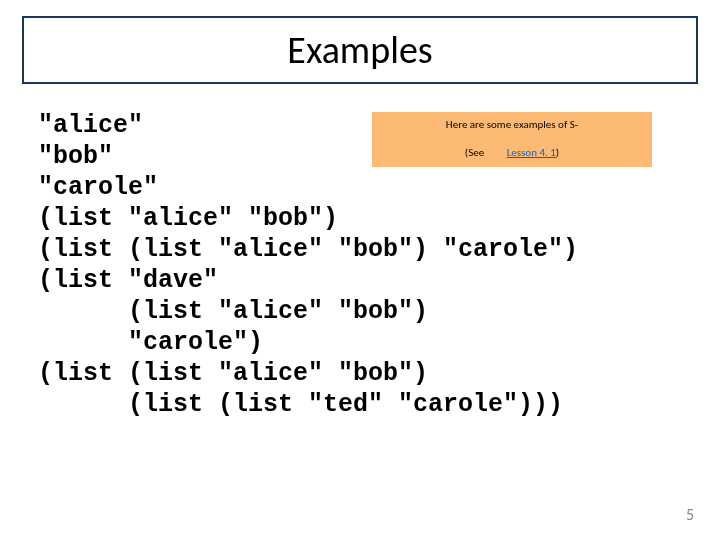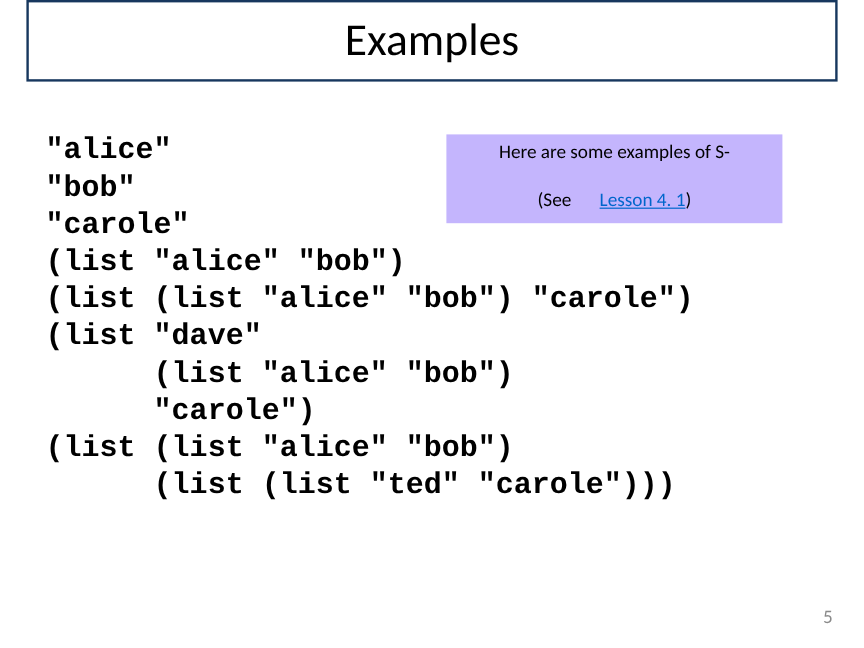--- a/index.html
+++ b/index.html
@@ -6,21 +6,21 @@
   body {
     width: 720px;
     height: 540px;
     background: #ffffff;
     font-family: Calibri, Arial, sans-serif;
     position: relative;
     overflow: hidden;
   }
   .title-box {
     position: absolute;
-    top: 0;
+    top: 16px;
     left: 22px;
     right: 22px;
     height: 68px;
     border: 2px solid #17375e;
     display: flex;
     align-items: center;
     justify-content: center;
   }
   .title-text {
     font-size: 38px;
@@ -39,24 +39,24 @@
     font-weight: bold;
     color: #000;
     white-space: pre;
     line-height: 1.24;
   }
   .callout {
     position: absolute;
     top: 112px;
     right: 68px;
     width: 280px;
-    background: #c4b5fd;
+    background: #fdba74;
     padding: 6px 10px 8px 10px;
     text-align: center;
-    font-size: 16px;
+    font-size: 11px;
     color: #000;
     line-height: 1.25;
   }
   .callout .link {
     color: #0066cc;
     text-decoration: underline;
     margin-left: 20px;
   }
   .page-num {
     position: absolute;

